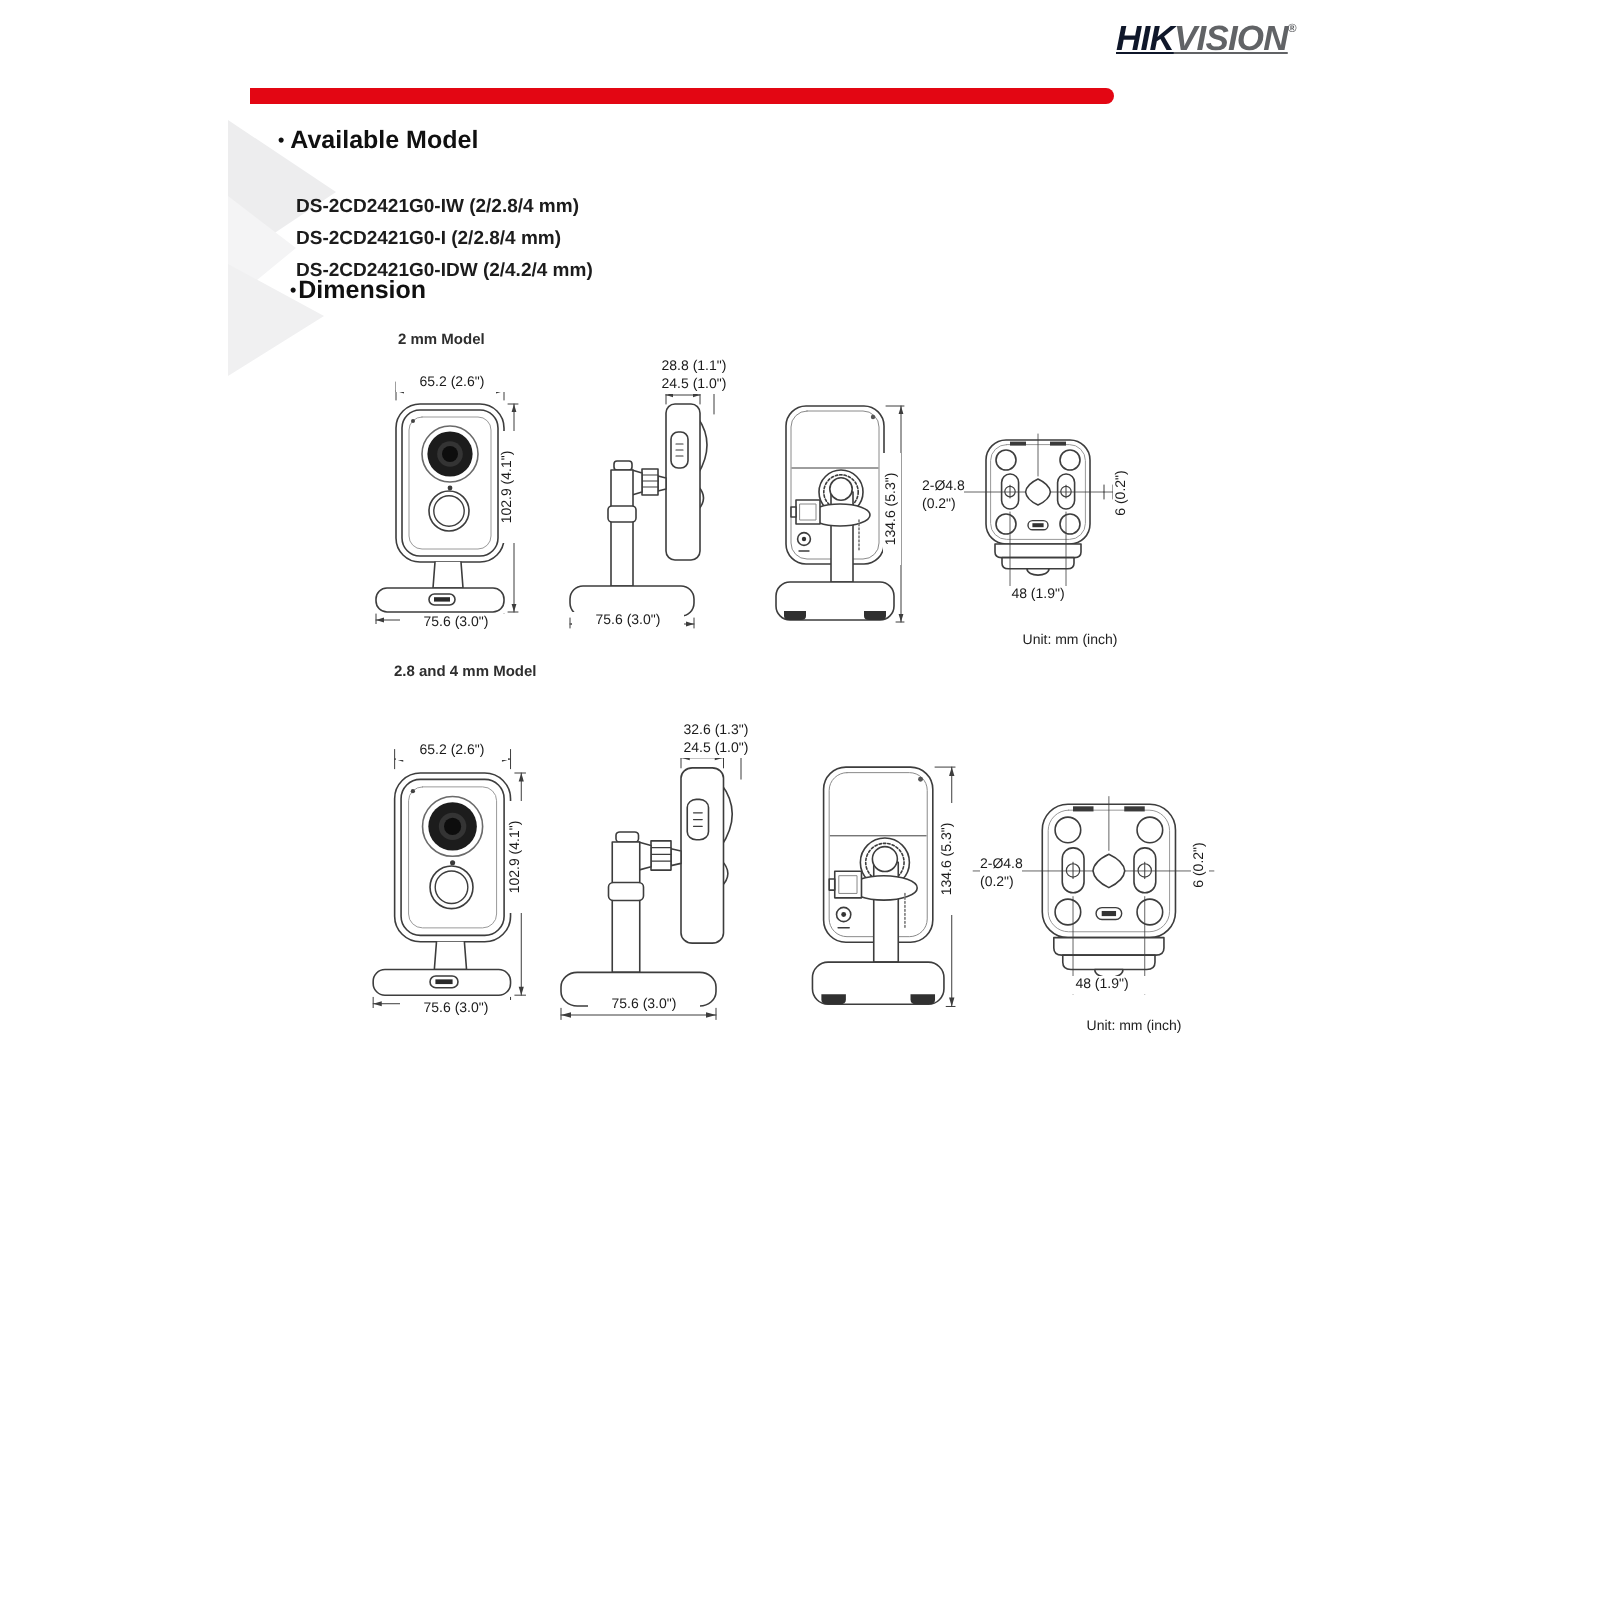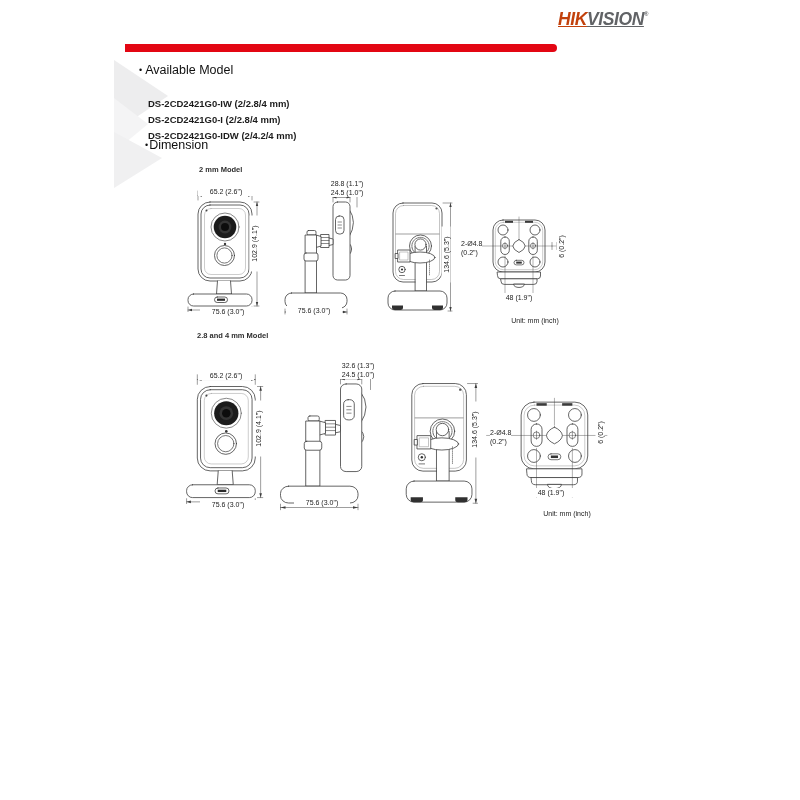--- a/index.html
+++ b/index.html
@@ -1,30 +1,30 @@
 <!DOCTYPE html>
 <html><head>
 <meta charset="utf-8">
 <style>
   html,body{margin:0;padding:0;background:#fff;}
   .page{position:relative;width:800px;height:800px;background:#fff;overflow:hidden;
         font-family:"Liberation Sans",sans-serif;color:#111;}
   
   .logo{position:absolute;left:558px;top:9px;font-style:italic;font-weight:bold;
         font-size:17.5px;letter-spacing:-0.4px;white-space:nowrap;}
-  .logo .hik{color:#c2410c;text-decoration:underline;}
+  .logo .hik{color:#0f172a;text-decoration:underline;}
   .logo .vision{color:#616366;text-decoration:underline;}
   .logo .reg{font-size:6px;color:#616366;vertical-align:9px;font-style:normal;}
   
   .redbar{position:absolute;left:125px;top:44px;width:432px;height:8px;
           background:#e30613;border-radius:0 4px 4px 0;}
   
   .wm{position:absolute;left:106px;top:56px;}
   
-  .hdr{position:absolute;font-size:12.5px;font-weight:normal;color:#101010;white-space:nowrap;}
+  .hdr{position:absolute;font-size:12.5px;font-weight:bold;color:#101010;white-space:nowrap;}
   .hdr .bullet{font-size:9px;vertical-align:1.5px;margin-right:3px;}
   .models{position:absolute;left:148px;top:96px;font-size:9.5px;font-weight:bold;
           color:#1c1c1c;line-height:16px;white-space:nowrap;}
   .mlabel{position:absolute;font-size:7.5px;color:#2e2e2e;white-space:nowrap;font-weight:bold;}
   
   .dwg{position:absolute;}
   .dwg *{vector-effect:non-scaling-stroke;}
   
   .dim{position:absolute;width:56px;text-align:center;font-size:7px;line-height:9px;
        color:#1b1b1b;background:#fff;white-space:nowrap;}

